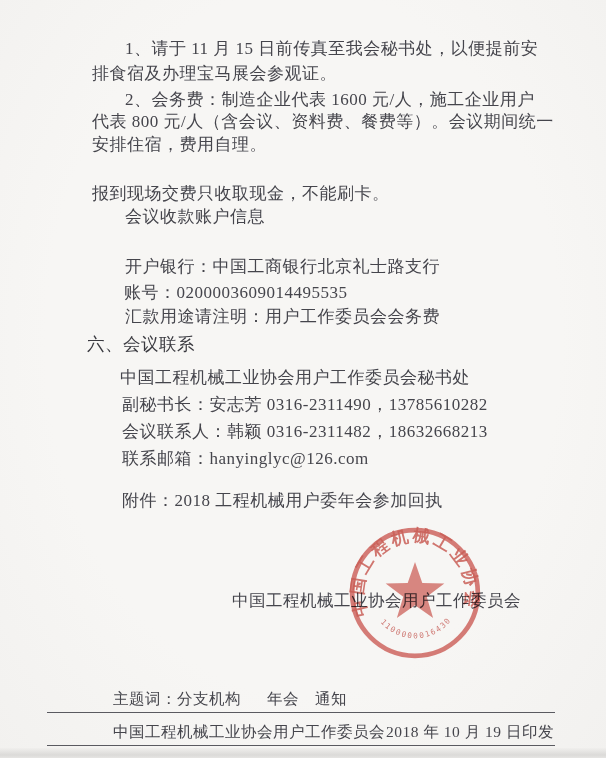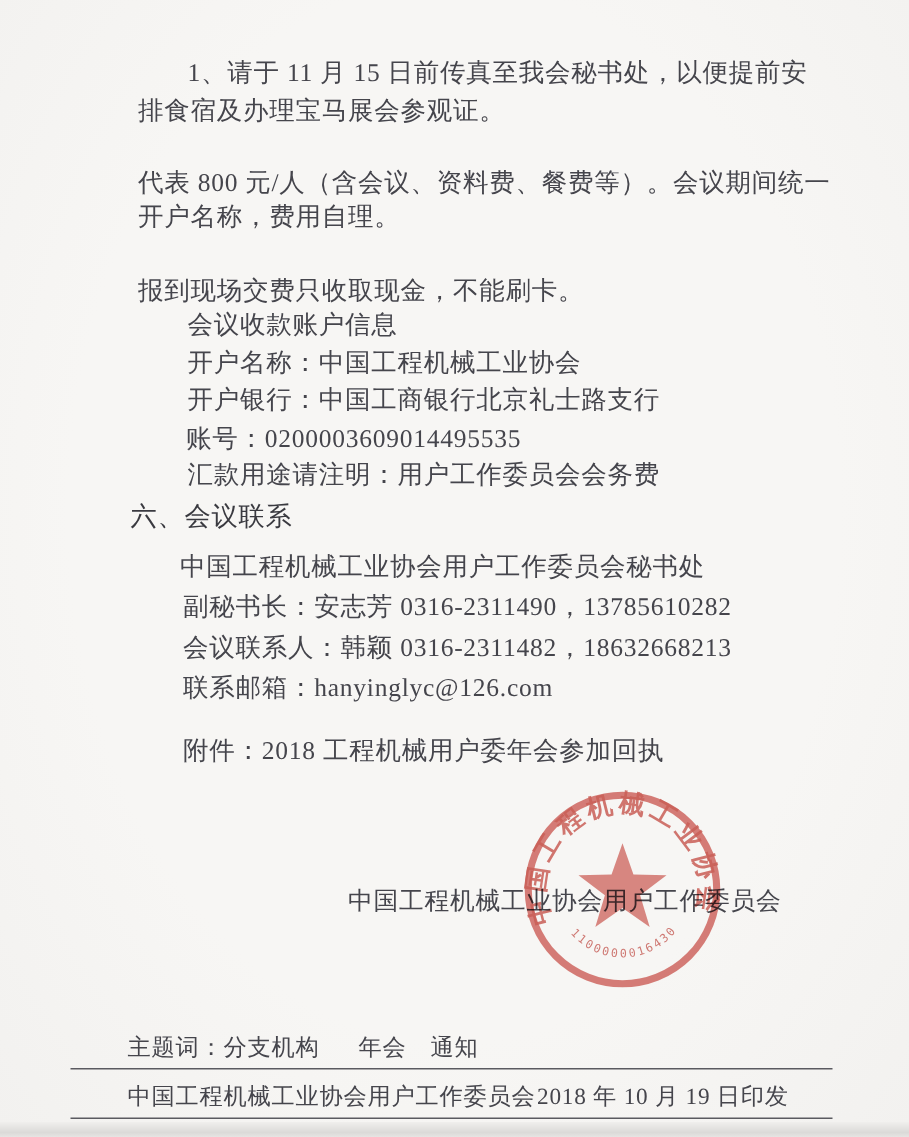--- a/index.html
+++ b/index.html
@@ -19,21 +19,21 @@
     white-space:nowrap;
     letter-spacing:0.5px;
     color:#45454c;
   }
   .heading{
     font-weight:normal;
     color:#3a3a40;
     font-size:17.5px;
   }
   .sig{font-size:16.5px;}
-  .footer-line{font-size:15.5px;}
+  .footer-line{font-size:15.5px;margin-left:28px;}
   .rule{
     position:absolute;
     left:47px;width:508px;height:0;
     border-top:1.6px solid #5a5a60;
   }
   .scan-edge-bottom{
     position:absolute;left:0;right:0;bottom:0;height:10px;
     background:linear-gradient(#f0efed, #dbdad8 70%, #e6e5e3);
   }
   .seal-wrap{
@@ -47,26 +47,26 @@
   .kw-gap{display:inline-block;width:26px;}
   .kw-gap2{display:inline-block;width:16px;}
 </style>
 </head>
 <body>
 
 <div class="page">
 
   <div class="line" style="left:125px;top:38px">1、请于 11 月 15 日前传真至我会秘书处，以便提前安</div>
   <div class="line" style="left:92px;top:63px">排食宿及办理宝马展会参观证。</div>
+  <div class="line" style="left:125px;top:89px">2、会务费：制造企业代表 1600 元/人，施工企业用户</div>
   <div class="line" style="left:92px;top:111px">代表 800 元/人（含会议、资料费、餐费等）。会议期间统一</div>
-  <div class="line" style="left:92px;top:134px">开户名称，费用自理。</div>
+  <div class="line" style="left:92px;top:134px">安排住宿，费用自理。</div>
   <div class="line" style="left:125px;top:206px">会议收款账户信息</div>
 
   <div class="line" style="left:92px;top:183px">报到现场交费只收取现金，不能刷卡。</div>
-  <div class="line" style="left:125px;top:231px">开户名称：中国工程机械工业协会</div>
   <div class="line" style="left:125px;top:256px">开户银行：中国工商银行北京礼士路支行</div>
   <div class="line" style="left:124px;top:282px">账号：0200003609014495535</div>
   <div class="line" style="left:125px;top:306px">汇款用途请注明：用户工作委员会会务费</div>
 
   <div class="line heading" style="left:87px;top:333px">六、会议联系</div>
   <div class="line" style="left:120px;top:367px">中国工程机械工业协会用户工作委员会秘书处</div>
   <div class="line" style="left:122px;top:394px">副秘书长：安志芳 0316-2311490，13785610282</div>
   <div class="line" style="left:122px;top:421px">会议联系人：韩颖 0316-2311482，18632668213</div>
   <div class="line" style="left:122px;top:448px">联系邮箱：hanyinglyc@126.com</div>
 

